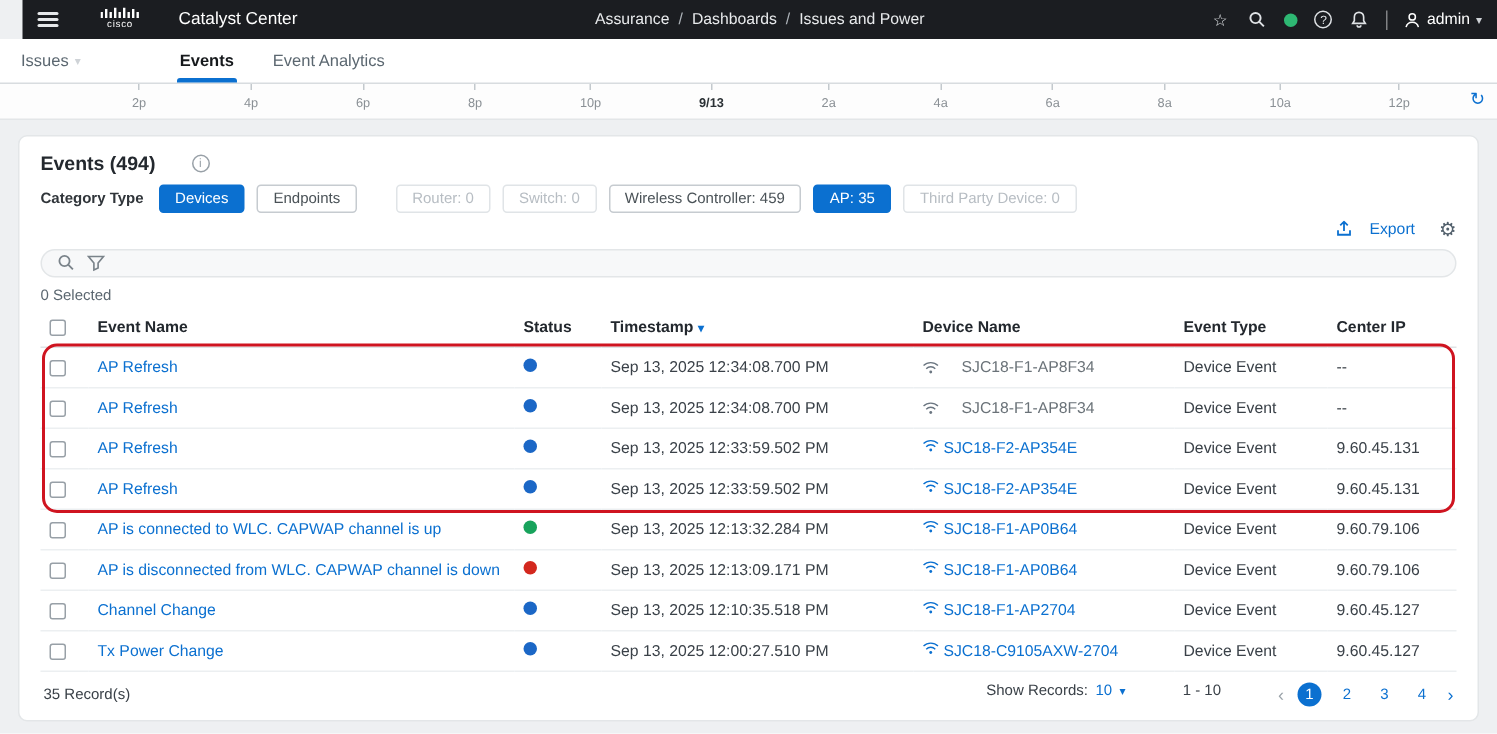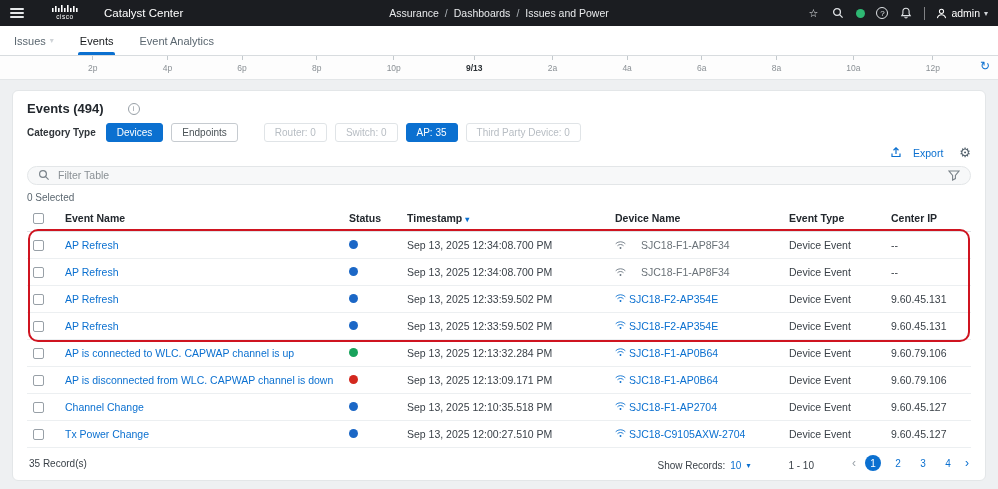--- a/index.html
+++ b/index.html
@@ -1,40 +1,40 @@
 <!DOCTYPE html>
 <html><head>
 <meta charset="utf-8">
 <style>
   * { box-sizing: border-box; margin: 0; padding: 0; }
   html,body { width: 998px; height: 489px; overflow: hidden; }
   body { font-family: "Liberation Sans", sans-serif; background: #eef0f2; font-size: 11px; color: #30353a; }
 
   
-  .app-header { height: 26px; background: #1b1d21; color: #fff; display: flex; align-items: center; padding: 0 10px; gap: 26px; position: relative; }
+  .app-header { height: 26px; background: #1b1d21; color: #fff; display: flex; align-items: center; padding: 0 10px; gap: 26px; position: relative; margin-left: 15px; }
   .hamburger { width: 14px; display: flex; flex-direction: column; gap: 2.5px; cursor: pointer; }
   .hamburger span { height: 1.5px; background: #e6e8ea; border-radius: 1px; }
   .cisco-logo { display: flex; flex-direction: column; align-items: center; line-height: 1; margin-left: 2px; }
   .cisco-logo svg { display: block; }
   .cisco-logo .logo-word { font-size: 6.5px; letter-spacing: .5px; color: #fff; margin-top: 1px; }
   .product-name { font-size: 11.5px; color: #fff; }
   .breadcrumb { position: absolute; left: 50%; transform: translateX(-50%); display: flex; gap: 6px; align-items: center; font-size: 10.5px; color: #e8eaec; }
   .breadcrumb .sep { color: #aeb4ba; }
   .hdr-right { margin-left: auto; display: flex; align-items: center; gap: 11px; }
   .hdr-icon { color: #dfe2e5; font-size: 11px; display: inline-flex; align-items: center; justify-content: center; width: 14px; height: 14px; cursor: pointer; }
   .green-dot { width: 9px; height: 9px; border-radius: 50%; background: #2eb873; }
   .help-icon { border: 1px solid #dfe2e5; border-radius: 50%; font-size: 8px; width: 12px; height: 12px; }
   .hdr-divider { width: 1px; height: 13px; background: rgba(255,255,255,.45); }
   .user-chip { display: flex; align-items: center; gap: 4px; font-size: 10.5px; color: #fff; cursor: pointer; text-align: right; }
   .chev { font-size: 8px; color: #cfd3d7; }
 
   
   .tabs { height: 30px; background: #fff; border-bottom: 1px solid #d8dcdf; display: flex; align-items: stretch; padding-left: 14px; gap: 26px; }
   .tab { display: flex; align-items: center; gap: 4px; font-size: 11px; color: #5b6770; position: relative; cursor: pointer; }
-  .tab.active { color: #16191c; font-weight: normal; }
+  .tab.active { color: #16191c; font-weight: bold; margin-left: 40px; }
   .tab.active::after { content: ""; position: absolute; left: -2px; right: -2px; bottom: 0; height: 3px; background: #0b70d0; border-radius: 2px 2px 0 0; }
 
   
   .timeline { height: 24px; background: #fdfdfd; border-bottom: 1px solid #e3e6e8; display: flex; justify-content: space-between; padding: 0 58px 0 88px; position: relative; }
   .tl-label { display: flex; flex-direction: column; align-items: center; }
   .tl-label .tick { width: 1px; height: 4px; background: #c3c9cd; }
   .tl-text { font-size: 8.5px; color: #8a9095; margin-top: 3px; }
   .tl-label.current .tl-text { color: #2b3135; font-weight: bold; }
   .tl-control { position: absolute; right: 8px; top: 3px; color: #0b70d0; font-size: 12px; cursor: pointer; }
 
@@ -75,21 +75,21 @@
   .dot { width: 9px; height: 9px; border-radius: 50%; display: inline-block; }
   .dev-cell { display: flex; align-items: center; gap: 5px; }
   .dev-muted { color: #6a7278; gap: 15px; }
   .wifi-icon { display: inline-flex; color: #6b7681; }
   .dev-cell .link .wifi-icon, .dev-link { color: #0b70d0; }
 
   .annotation { position: absolute; left: 1px; right: 1px; top: 24px; height: 113px; border: 2px solid #cf1420; border-radius: 10px; pointer-events: none; }
 
   
   .table-footer { display: flex; align-items: center; font-size: 10px; color: #3a4148; padding: 7px 2px 5px; }
-  .foot-right { margin-left: auto; display: flex; align-items: flex-end; gap: 38px; }
+  .foot-right { margin-left: auto; display: flex; align-items: flex-start; gap: 38px; }
   .show-records { display: flex; align-items: center; gap: 5px; }
   .sr-value { color: #0b70d0; cursor: pointer; }
   .sr-chev { color: #0b70d0; font-size: 8px; }
   .pagination { display: flex; align-items: center; gap: 9px; }
   .page-num { color: #0b70d0; font-size: 10px; width: 16px; height: 16px; display: inline-flex; align-items: center; justify-content: center; cursor: pointer; border-radius: 50%; }
   .page-num.current { background: #0b70d0; color: #fff; }
   .page-arrow { font-size: 12px; color: #9aa2a9; cursor: pointer; }
   .page-arrow.next { color: #0b70d0; }
 </style>
 </head>
@@ -228,20 +228,21 @@
       <span class="info-icon">i</span>
     </div>
 
     <div class="category-row">
       <span class="cat-label">Category Type</span>
       <button class="cat-btn sel">Devices</button>
       <button class="cat-btn">Endpoints</button>
       <span class="cat-gap"></span>
       <button class="cat-btn dis">Router: 0</button>
       <button class="cat-btn dis">Switch: 0</button>
+      <button class="cat-btn">Wireless Controller: 459</button>
       <button class="cat-btn sel">AP: 35</button>
       <button class="cat-btn dis">Third Party Device: 0</button>
     </div>
 
     <div class="tools-row">
       <span class="export-link">
         <svg width="10" height="11" viewBox="0 0 10 11">
             <path d="M5 7V1M2.5 3.2 5 .8l2.5 2.4" fill="none" stroke="#0b70d0" stroke-width="1.2"></path>
             <path d="M1 6.5v3h8v-3" fill="none" stroke="#0b70d0" stroke-width="1.2"></path>
           </svg>
@@ -250,21 +251,20 @@
       <span class="gear-icon">⚙</span>
     </div>
 
     <div class="filter-bar">
       <span class="icon-muted">
         <svg width="12" height="12" viewBox="0 0 12 12">
             <circle cx="5" cy="5" r="3.4" fill="none" stroke="#7a838a" stroke-width="1.2"></circle>
             <line x1="7.6" y1="7.6" x2="10.6" y2="10.6" stroke="#7a838a" stroke-width="1.2"></line>
           </svg>
       </span>
-      <input type="text" placeholder="Filter Table" style="">
       <span class="icon-muted">
         <svg width="12" height="11" viewBox="0 0 12 11">
             <path d="M1 1h10L7.4 5.4v3.2L4.6 10V5.4z" fill="none" stroke="#7a838a" stroke-width="1.1"></path>
           </svg>
       </span>
     </div>
 
     <div class="selected-text">0 Selected</div>
 
     <div class="table-wrap">

